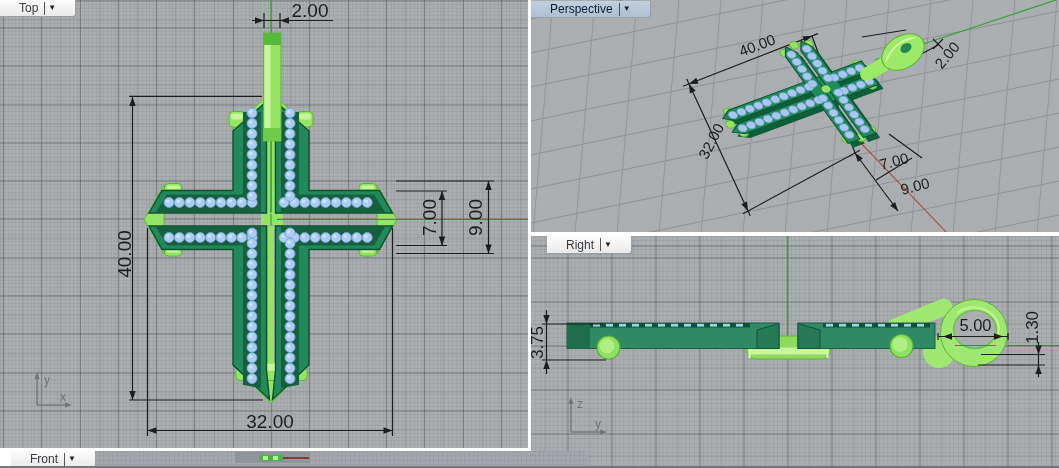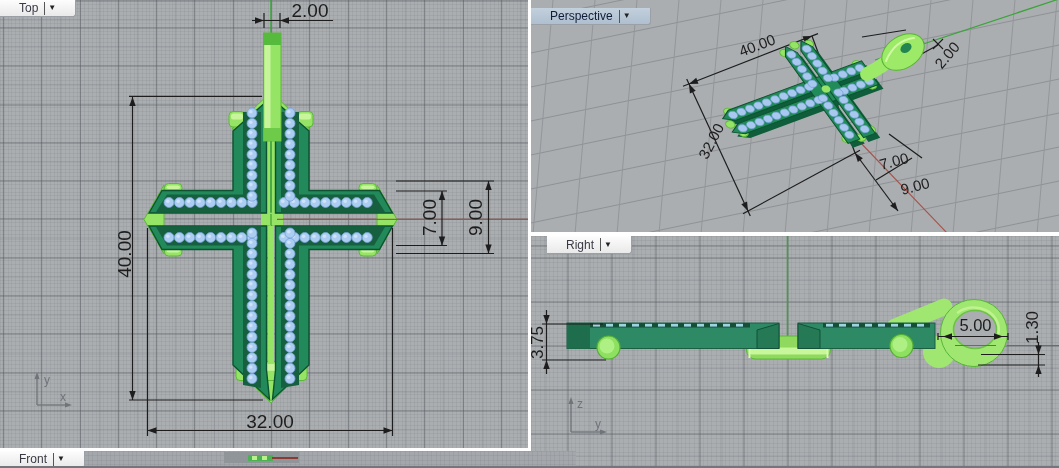--- a/index.html
+++ b/index.html
@@ -17,21 +17,21 @@
 #vrig{left:531px;top:236px;width:528px;height:232px;
 background:
 repeating-linear-gradient(to right,rgba(80,85,90,.42) 0 1px,transparent 1px 44px),
 repeating-linear-gradient(to bottom,rgba(80,85,90,.42) 0 1px,transparent 1px 44px),
 repeating-linear-gradient(to right,rgba(95,100,105,.20) 0 1px,transparent 1px 22px),
 repeating-linear-gradient(to bottom,rgba(95,100,105,.20) 0 1px,transparent 1px 22px),
 repeating-linear-gradient(to right,rgba(105,110,114,.13) 0 1px,transparent 1px 4.4px),
 repeating-linear-gradient(to bottom,rgba(105,110,114,.13) 0 1px,transparent 1px 4.4px),
 #abaeb0;
 background-position:36.5px 21.5px,36.5px 21.5px,36.5px 21.5px,36.5px 21.5px,0 0,0 0;}
-#vfro{left:0;top:451px;width:576px;height:17px;
+#vfro{left:11px;top:451px;width:576px;height:17px;
 background:
 repeating-linear-gradient(to right,rgba(110,114,118,.14) 0 1px,transparent 1px 4.4px),
 repeating-linear-gradient(to bottom,rgba(110,114,118,.14) 0 1px,transparent 1px 4.4px),
 #a4a8ac;}
 .tab{position:absolute;height:17px;display:flex;align-items:center;padding:0 19px;
 font-size:12px;font-weight:normal;color:#3a3a44;background:linear-gradient(#fdfdfd,#e9e9e9);
 border-right:1px solid #9aa0a6;border-bottom:1px solid #9aa0a6;border-radius:0 0 3px 0;z-index:5}
 .tab .sep{width:1px;height:13px;background:#555;margin:0 3px 0 6px}
 .tab .ar{font-size:8px;color:#222;line-height:1}
 svg{position:absolute;left:0;top:0}
@@ -419,21 +419,21 @@
         <circle cx="8.2" cy="35.0" r="4.2" fill="#a8c8f0" stroke="#6f9bd2" stroke-width="0.6"></circle>
         <circle cx="8.2" cy="44.0" r="4.2" fill="#a8c8f0" stroke="#6f9bd2" stroke-width="0.6"></circle>
         <circle cx="8.2" cy="53.0" r="4.2" fill="#a8c8f0" stroke="#6f9bd2" stroke-width="0.6"></circle>
         <circle cx="0" cy="0" r="4" fill="#96e466"></circle>
       </g>
       <path d="M 336,74 Q 353,66 362,56" stroke="#9cea68" stroke-width="14" fill="none" stroke-linecap="round"></path>
       <ellipse cx="372" cy="52" rx="23" ry="16" transform="rotate(-33 372 52)" fill="#9cea68" stroke="#54b431" stroke-width="1"></ellipse>
       <ellipse cx="375" cy="48" rx="6" ry="4.4" transform="rotate(-33 375 48)" fill="#23854f"></ellipse>
       <path d="M 355,61 Q 364,40 383,38" stroke="#d9fbae" stroke-width="2" fill="none" stroke-linecap="round" opacity="0.85"></path>
     </svg>
-<div class="tab" style="left:0;top:8px;background:linear-gradient(#c3d0dd,#aebfcf);color:#101c38">Perspective<span class="sep"></span><span class="ar">▼</span></div>
+<div class="tab" style="left:0;top:1px;background:linear-gradient(#c3d0dd,#aebfcf);color:#101c38">Perspective<span class="sep"></span><span class="ar">▼</span></div>
   </div>
 <div class="vp" id="vrig">
     <svg width="528" height="232">
       <line x1="256.5" y1="0" x2="256.5" y2="102" stroke="#3aa43a" stroke-width="1.4"></line>
       <path d="M 364,91 L 413,71" stroke="#9fe770" stroke-width="17" stroke-linecap="round" fill="none"></path>
       <circle cx="408" cy="116" r="16" fill="#9fe770"></circle>
       <circle cx="443" cy="97" r="33.5" fill="#9fe770" stroke="#58b637" stroke-width="1"></circle>
       <ellipse cx="444" cy="93.5" rx="21.5" ry="19" fill="#abaeb0" stroke="#6cc244" stroke-width="1.5"></ellipse>
       <path d="M 427,76.5 A 25 22 0 0 1 467.5,97" stroke="#c2f494" stroke-width="2.5" fill="none" stroke-linecap="round" opacity="0.9"></path>
       <rect x="215.5" y="100" width="84" height="23" rx="9" fill="#8fd95f" stroke="#5cb838" stroke-width="1"></rect>

